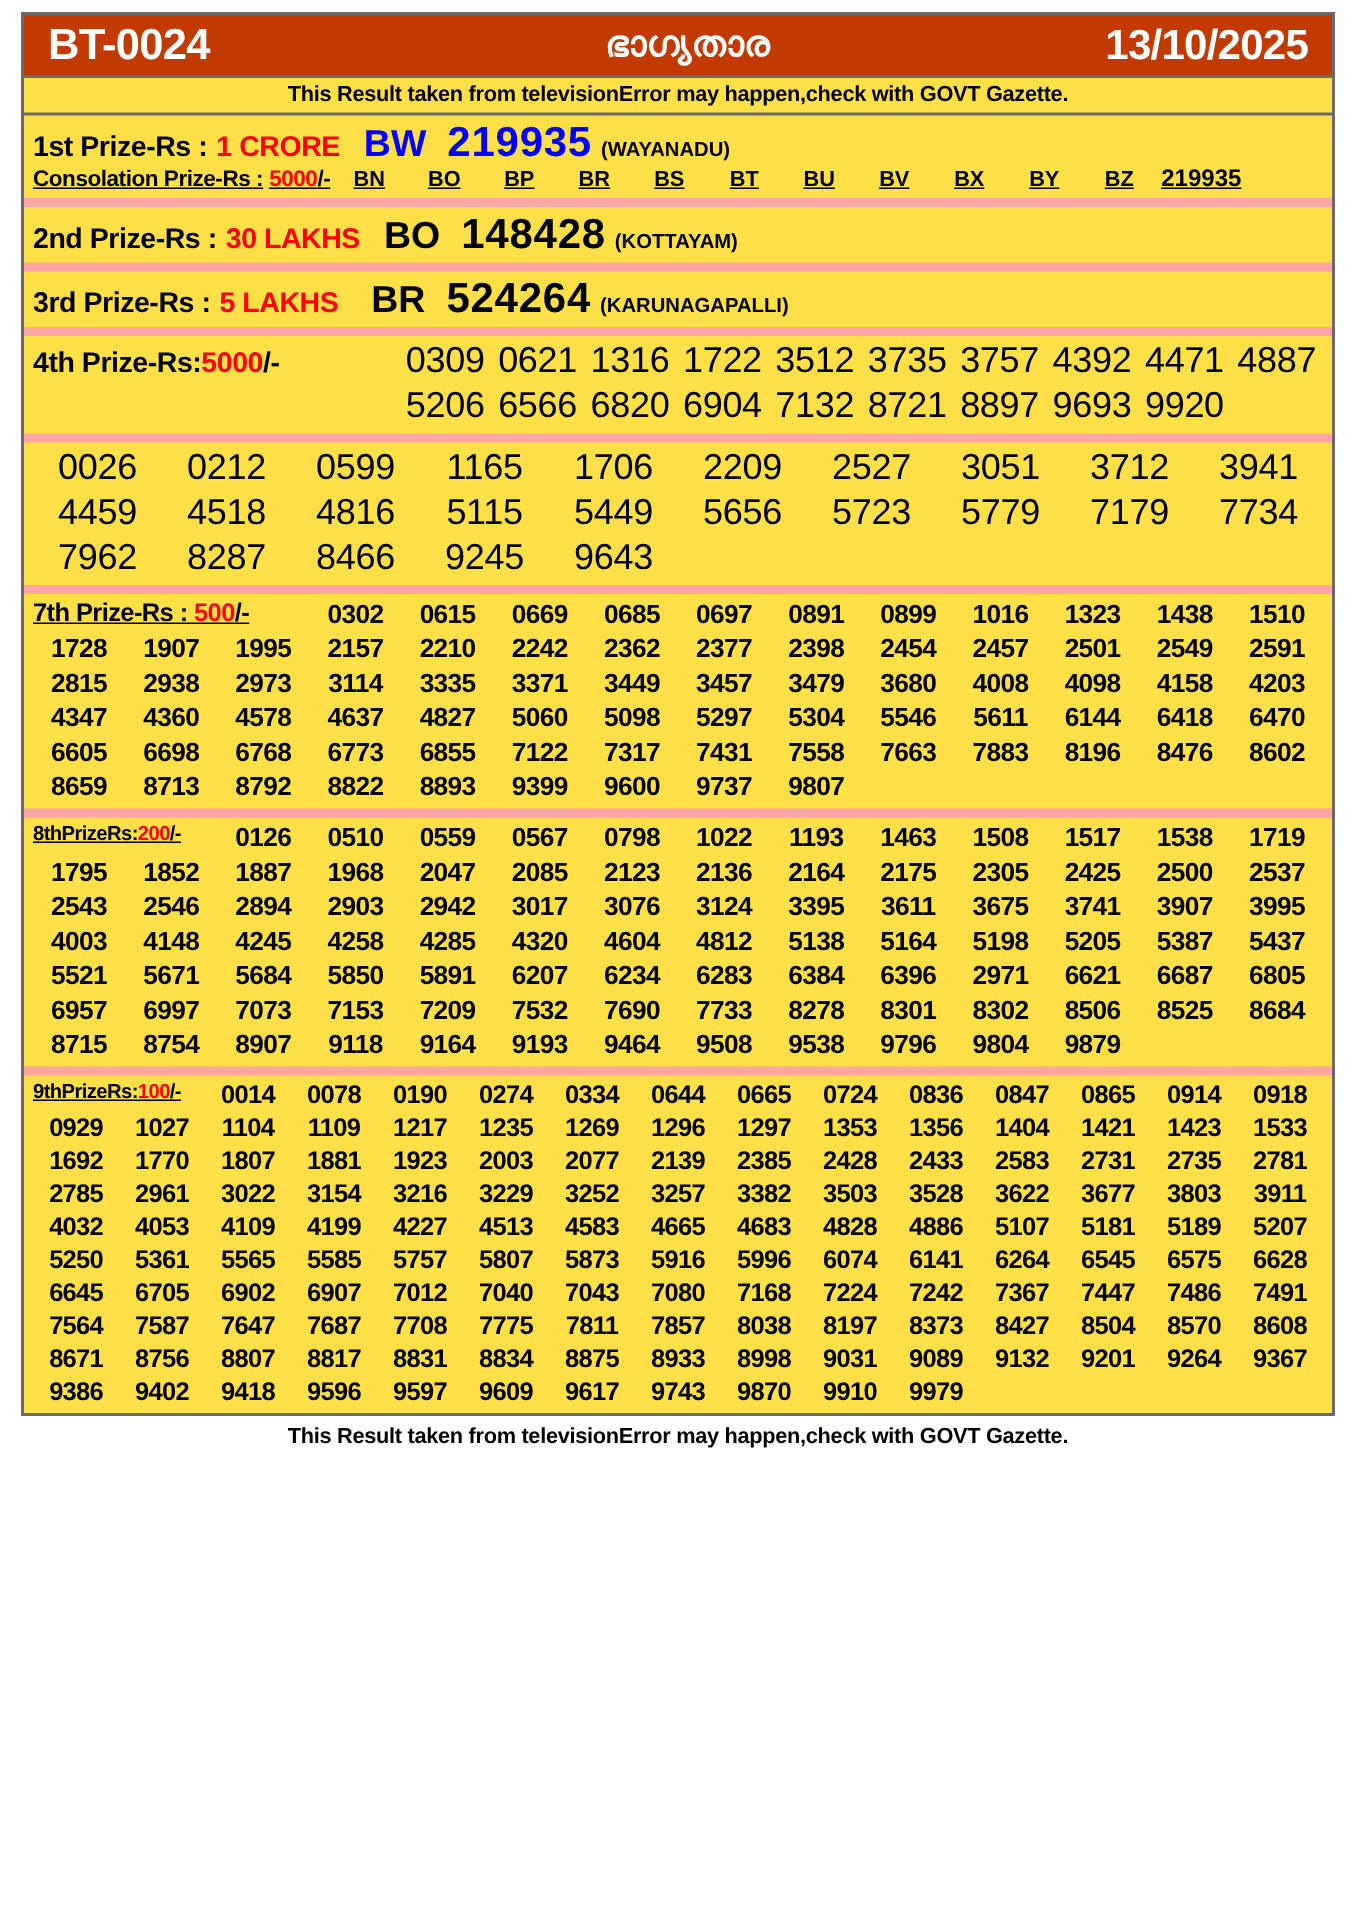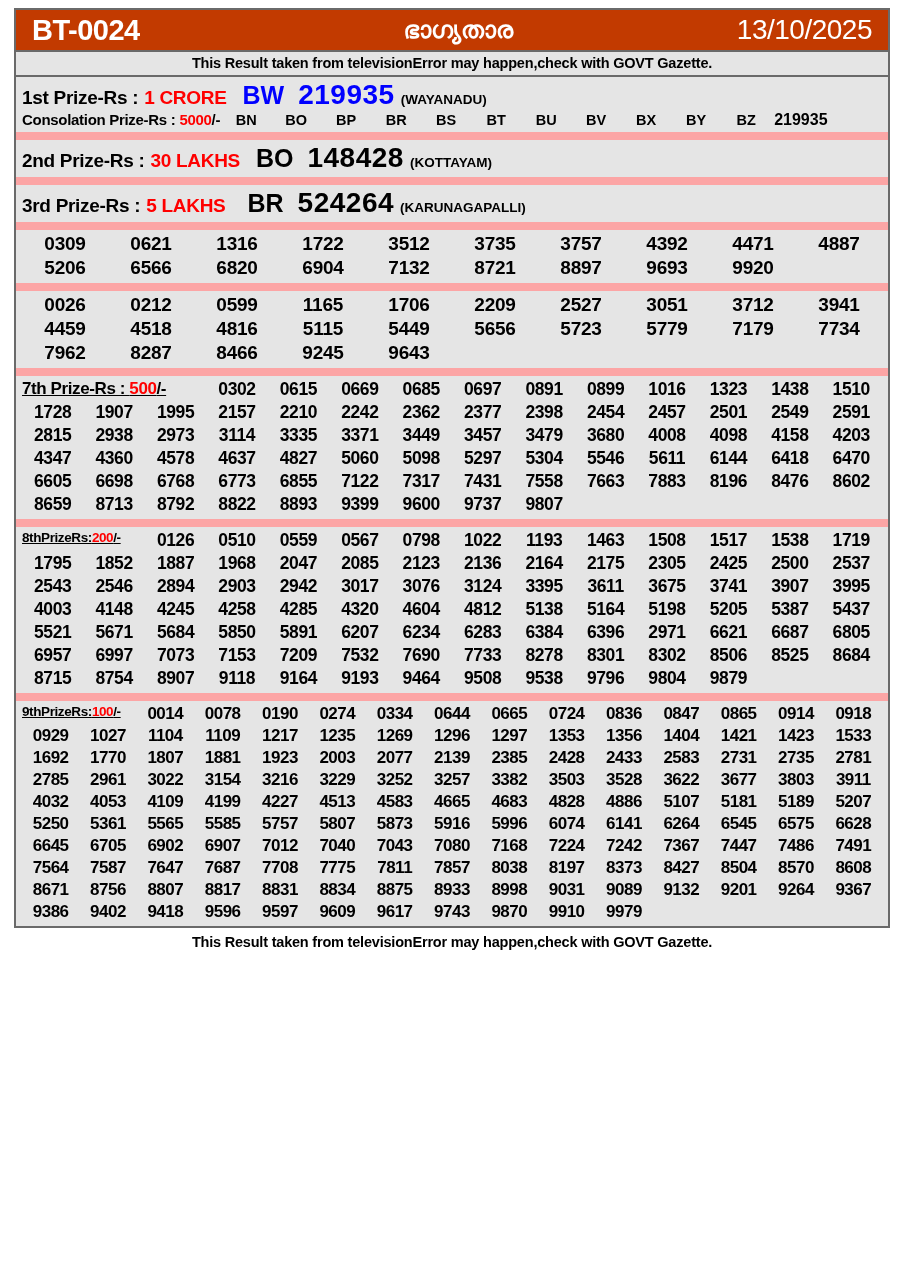--- a/index.html
+++ b/index.html
@@ -13,21 +13,21 @@
     color: #000;
     overflow: hidden;
   }
   .sheet {
     width: 904px; height: 1280px;
     padding: 8px 14px 0 14px;
   }
   .result-table {
     width: 876px;
     border: 2px solid #6a6a6a;
-    background: #e5e5e5;
+    background: #fde047;
   }
 
   
   .hdr {
     display: flex;
     align-items: center;
     justify-content: space-between;
     background: #c23a00;
     color: #ffffff;
     height: 42px;
@@ -43,21 +43,21 @@
   .hdr-title {
     font-size: 24px;
     font-weight: bold;
     line-height: 1;
     flex: 1;
     text-align: center;
     padding-left: 40px;
   }
   .hdr-date {
     font-size: 28px;
-    font-weight: normal;
+    font-weight: bold;
     letter-spacing: -0.5px;
     line-height: 1;
     text-align: center;
   }
 
   
   .notice {
     text-align: center;
     font-size: 14.5px;
     font-weight: bold;
@@ -69,21 +69,21 @@
     width: 876px;
     text-align: center;
     font-size: 14.5px;
     font-weight: bold;
     padding: 6px 0 0 0;
     letter-spacing: -0.2px;
   }
 
   
   .block {
-    border-bottom: 8px solid #fca5a5;
+    border-bottom: 6px solid #fca5a5;
     padding: 2px 6px 3px 6px;
   }
   .block.last { border-bottom: none; }
 
   .line { display: flex; align-items: baseline; white-space: nowrap; }
 
   .lbl {
     font-weight: bold;
     font-size: 19px;
     letter-spacing: -0.3px;
@@ -104,36 +104,36 @@
     font-size: 28px; font-weight: bold;
     margin-left: 14px; letter-spacing: 0.5px;
   }
   .blue { color: #0000ff; }
   .place {
     font-size: 13.5px; font-weight: bold;
     margin-left: 6px;
   }
 
   
-  .cons-line { display:flex; align-items: baseline; padding-left: 0; }
+  .cons-line { display:flex; align-items: baseline; padding-left: 0; text-decoration: underline; }
   .cons-series {
     display: flex; gap: 10px;
     margin-left: 6px;
   }
   .cons-series span {
     font-size: 14.5px; font-weight: bold;
     width: 40px; text-align: center;
   }
   .cons-num { font-size: 16px; font-weight: bold; margin-left: 8px; }
 
   
   .grid10 {
     display: grid;
     grid-template-columns: repeat(10, 1fr);
-    font-size: 19px; font-weight: bold;
+    font-size: 24px; font-weight: normal;
     letter-spacing: -0.2px;
   }
   .grid10 > span { text-align: center; padding: 1px 0; }
 
   .row-wide { display: flex; align-items: baseline; }
   .row-wide .lbl-cell { width: 244px; flex: none; }
   .row-wide .nums { flex: 1; }
 
   .grid14 {
     display: grid;
@@ -222,20 +222,23 @@
         <span class="lbl">3rd Prize-Rs :</span>
         <span class="lbl amt" style="margin-left:6px">5 LAKHS</span>
         <span class="big-series" style="margin-left:22px">BR</span>
         <span class="big-num">524264</span>
         <span class="place">(KARUNAGAPALLI)</span>
       </div>
     </div>
 
     <div class="block">
       <div class="row-wide">
+        <span class="lbl-cell">
+          <span class="lbl">4th Prize-Rs:</span><span class="lbl amt">5000</span><span class="lbl slash">/-</span>
+        </span>
         <span class="nums grid10" id="g-fourth">
             <span>0309</span>
             <span>0621</span>
             <span>1316</span>
             <span>1722</span>
             <span>3512</span>
             <span>3735</span>
             <span>3757</span>
             <span>4392</span>
             <span>4471</span>

